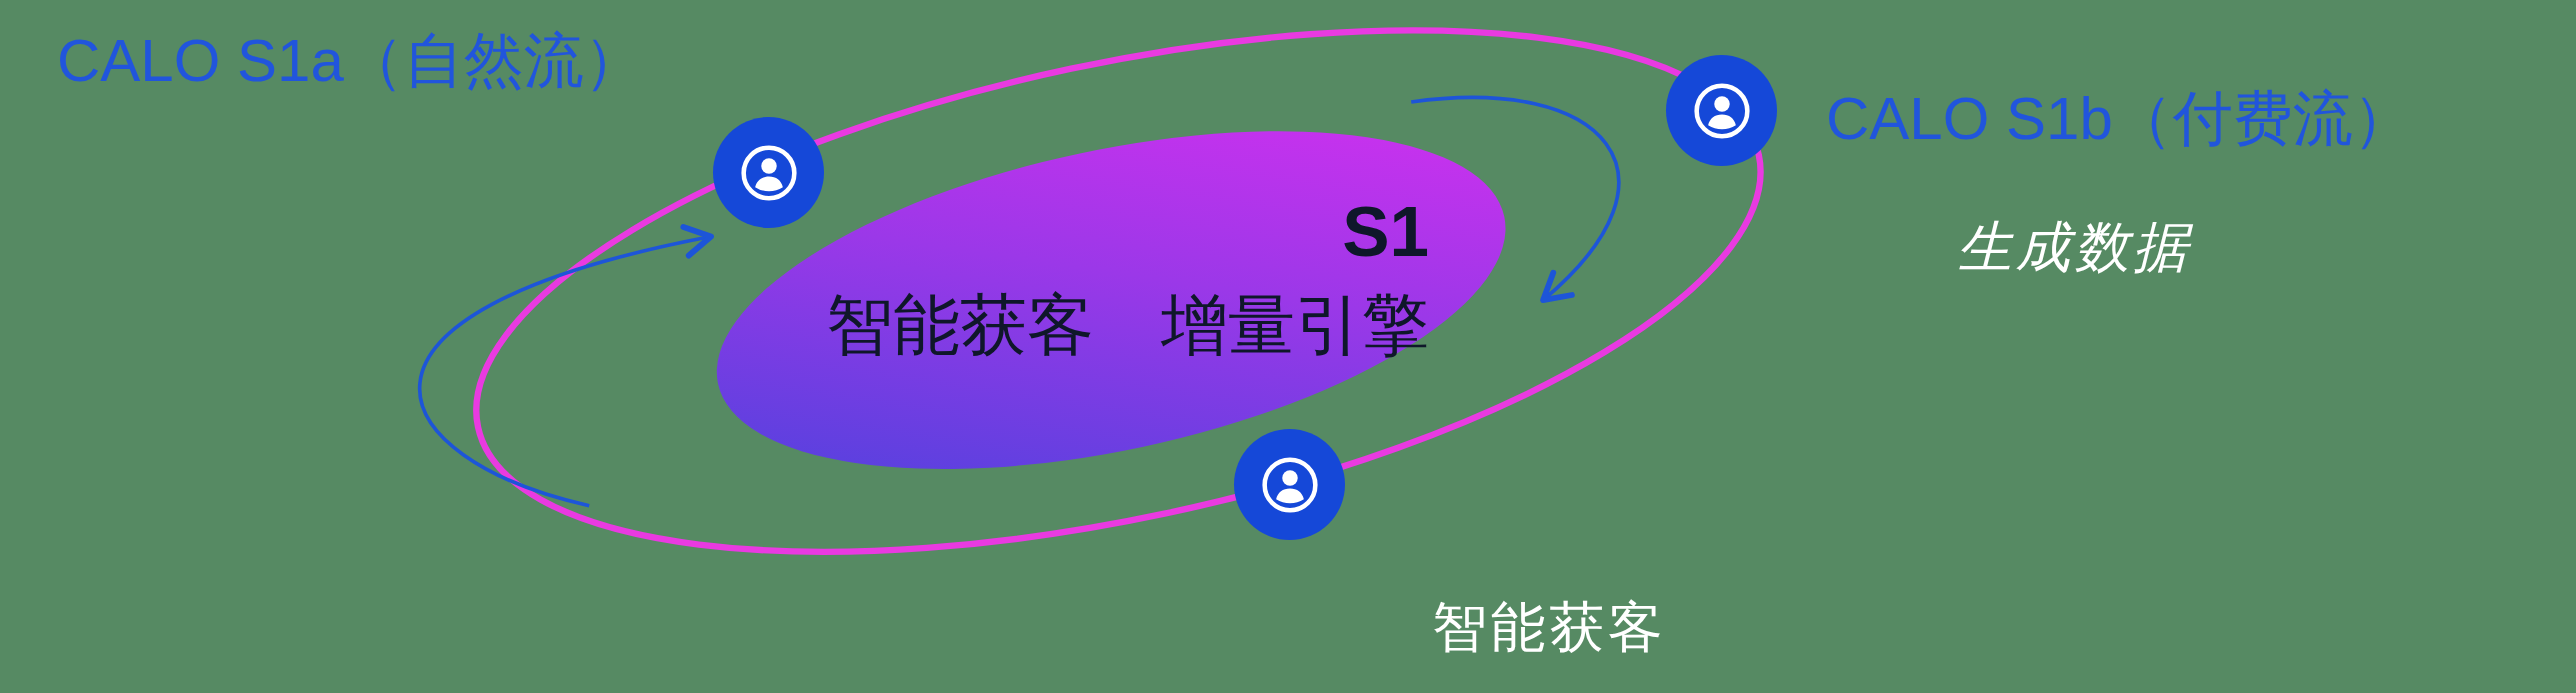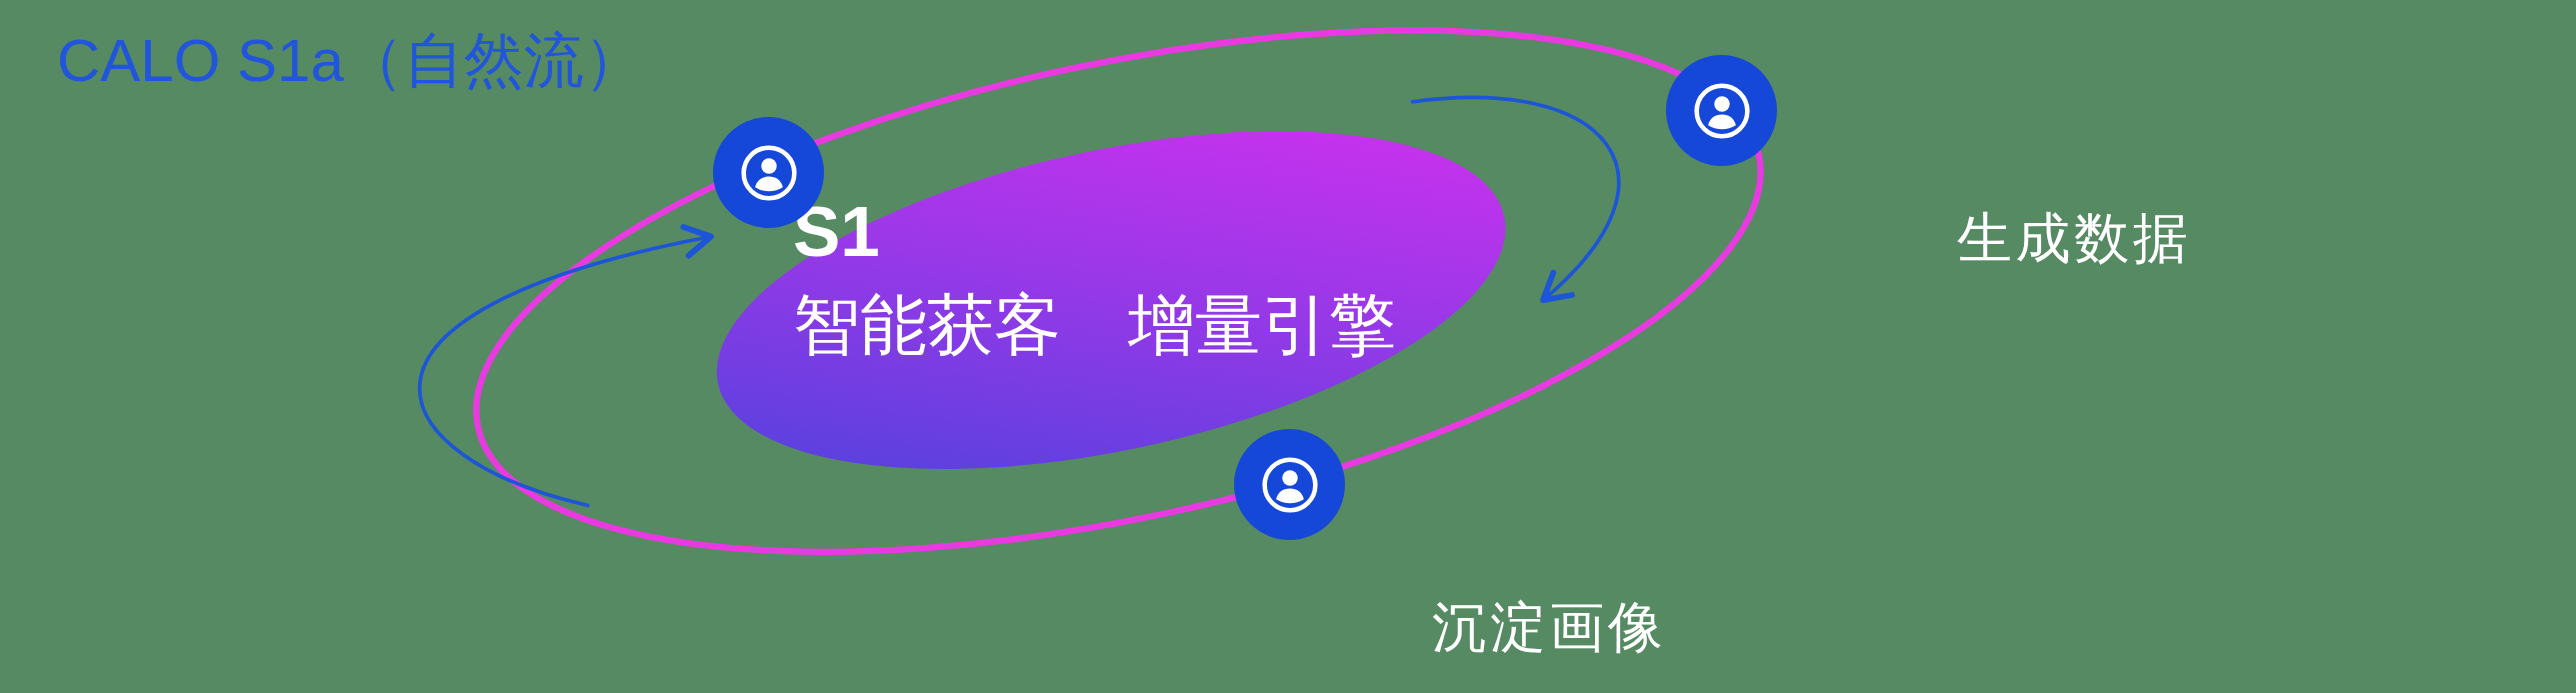--- a/index.html
+++ b/index.html
@@ -46,41 +46,41 @@
     .user-icon {
       width: 64px;
       height: 64px;
       display: block;
     }
     .core-text {
       position: absolute;
       left: 793px;
       top: 193px;
       width: 636px;
-      text-align: left;
-      color: #ffffff;
+      text-align: right;
+      color: #0f172a;
     }
     .core-title {
       font-size: 71px;
       font-weight: 600;
       line-height: 1.1;
     }
     .core-subtitle {
       font-size: 67px;
       font-weight: 500;
       margin-top: 14.5px;
       line-height: 1.15;
     }
     #label-s1a   { left: 47px;   top: 25.5px; margin-left: 10px;  }
     #sublabel-s1a{ left: 444px;  top: 165px; }
     #node-s1a    { left: 713px;  top: 117px; }
 
     #node-s1b    { left: 1666px; top: 55px;  }
     #label-s1b   { left: 1826px; top: 84px;  }
-    #sublabel-s1b{ left: 1957px; top: 207px; }
+    #sublabel-s1b{ left: 1957px; top: 216px; font-style: italic; }
 
     #node-s1c    { left: 1234px; top: 429px; }
     #label-s1c   { left: 1373px; top: 491px; }
     #sublabel-s1c{ left: 1432px; top: 596px; }
   </style>
 </head>
 <body>
 
 <div class="canvas">
 
@@ -119,25 +119,26 @@
   </div>
   <div id="label-s1a" class="label">CALO S1a（自然流）</div>
 
   <div id="node-s1b" class="node">
     <svg class="user-icon" viewBox="0 0 24 24">
       <circle cx="12" cy="12" r="9.5" fill="none" stroke="#ffffff" stroke-width="1.7"></circle>
       <circle cx="12" cy="9.4" r="2.9" fill="#ffffff"></circle>
       <path d="M12 13.3 c -2.7 0 -4.6 1.5 -5.2 4 a 9.5 9.5 0 0 0 10.4 0 c -0.6 -2.5 -2.5 -4 -5.2 -4 z" fill="#ffffff"></path>
     </svg>
   </div>
+  <div id="label-s1b" class="label">CALO S1b（付费流）</div>
   <div id="sublabel-s1b" class="sublabel">生成数据</div>
 
   <div id="node-s1c" class="node">
     <svg class="user-icon" viewBox="0 0 24 24">
       <circle cx="12" cy="12" r="9.5" fill="none" stroke="#ffffff" stroke-width="1.7"></circle>
       <circle cx="12" cy="9.4" r="2.9" fill="#ffffff"></circle>
       <path d="M12 13.3 c -2.7 0 -4.6 1.5 -5.2 4 a 9.5 9.5 0 0 0 10.4 0 c -0.6 -2.5 -2.5 -4 -5.2 -4 z" fill="#ffffff"></path>
     </svg>
   </div>
-  <div id="sublabel-s1c" class="sublabel">沉淀画像</div>
+  <div id="sublabel-s1c" class="sublabel">智能获客</div>
 
 </div>
 
 
 </body></html>

